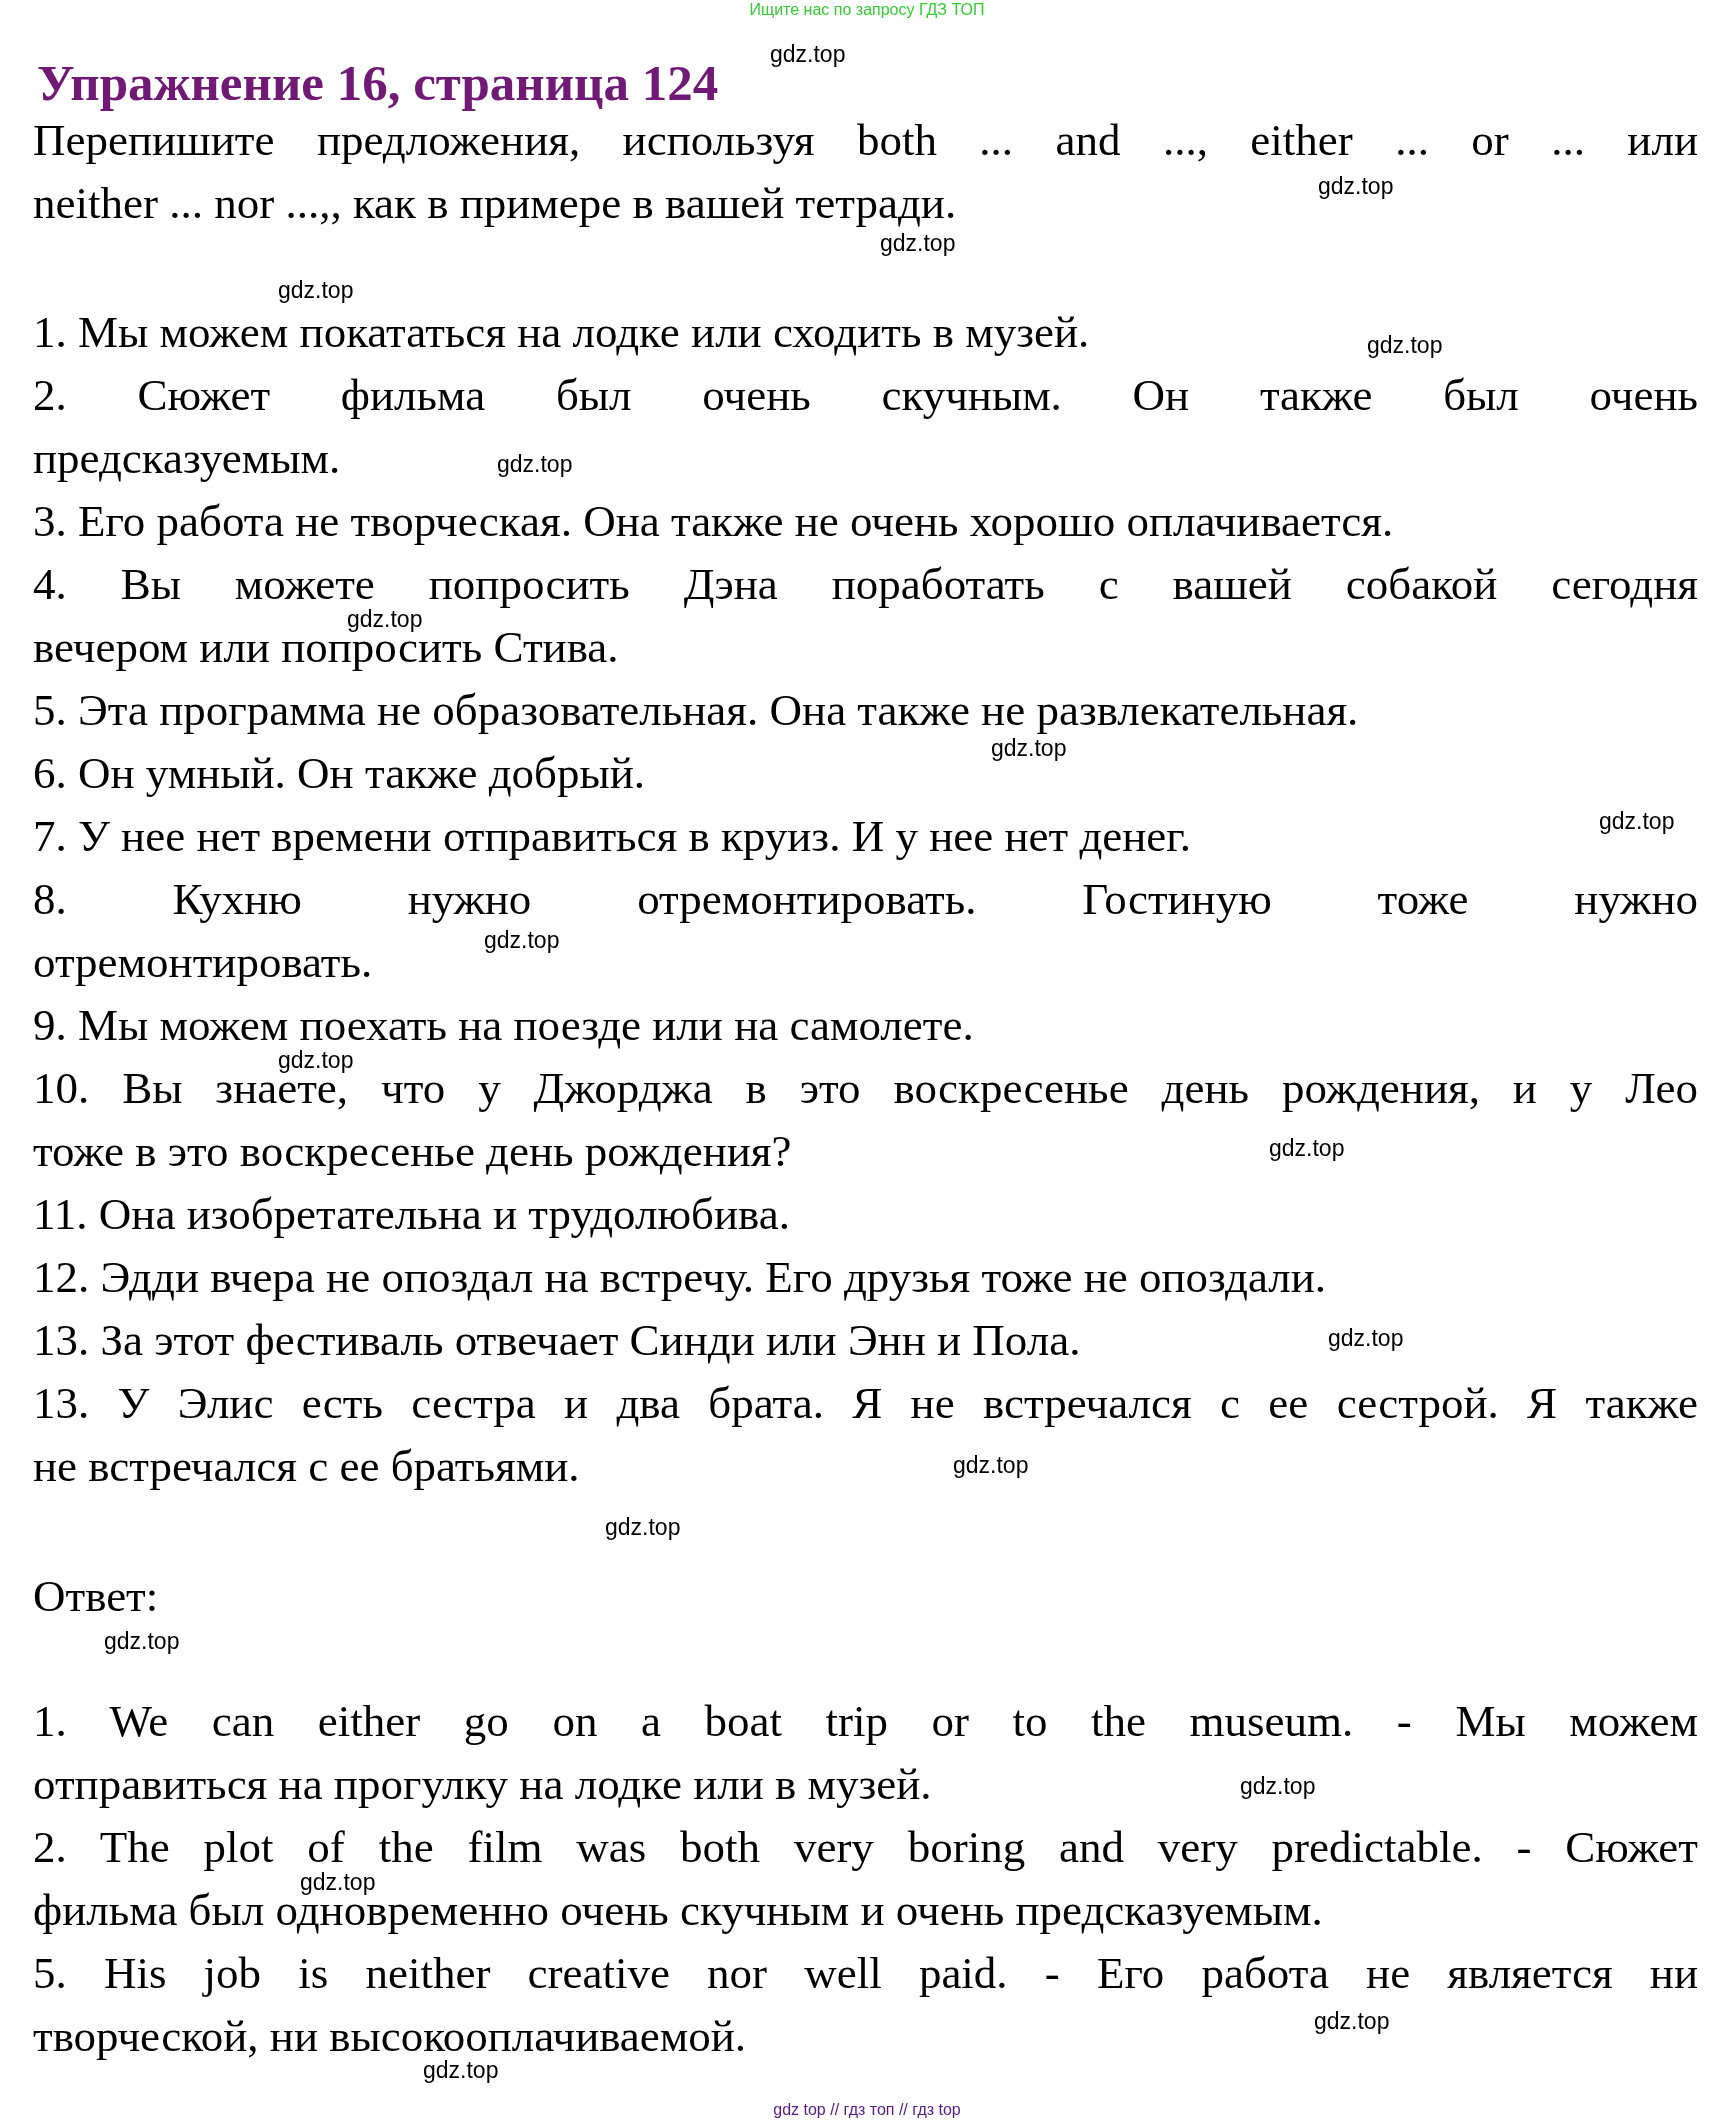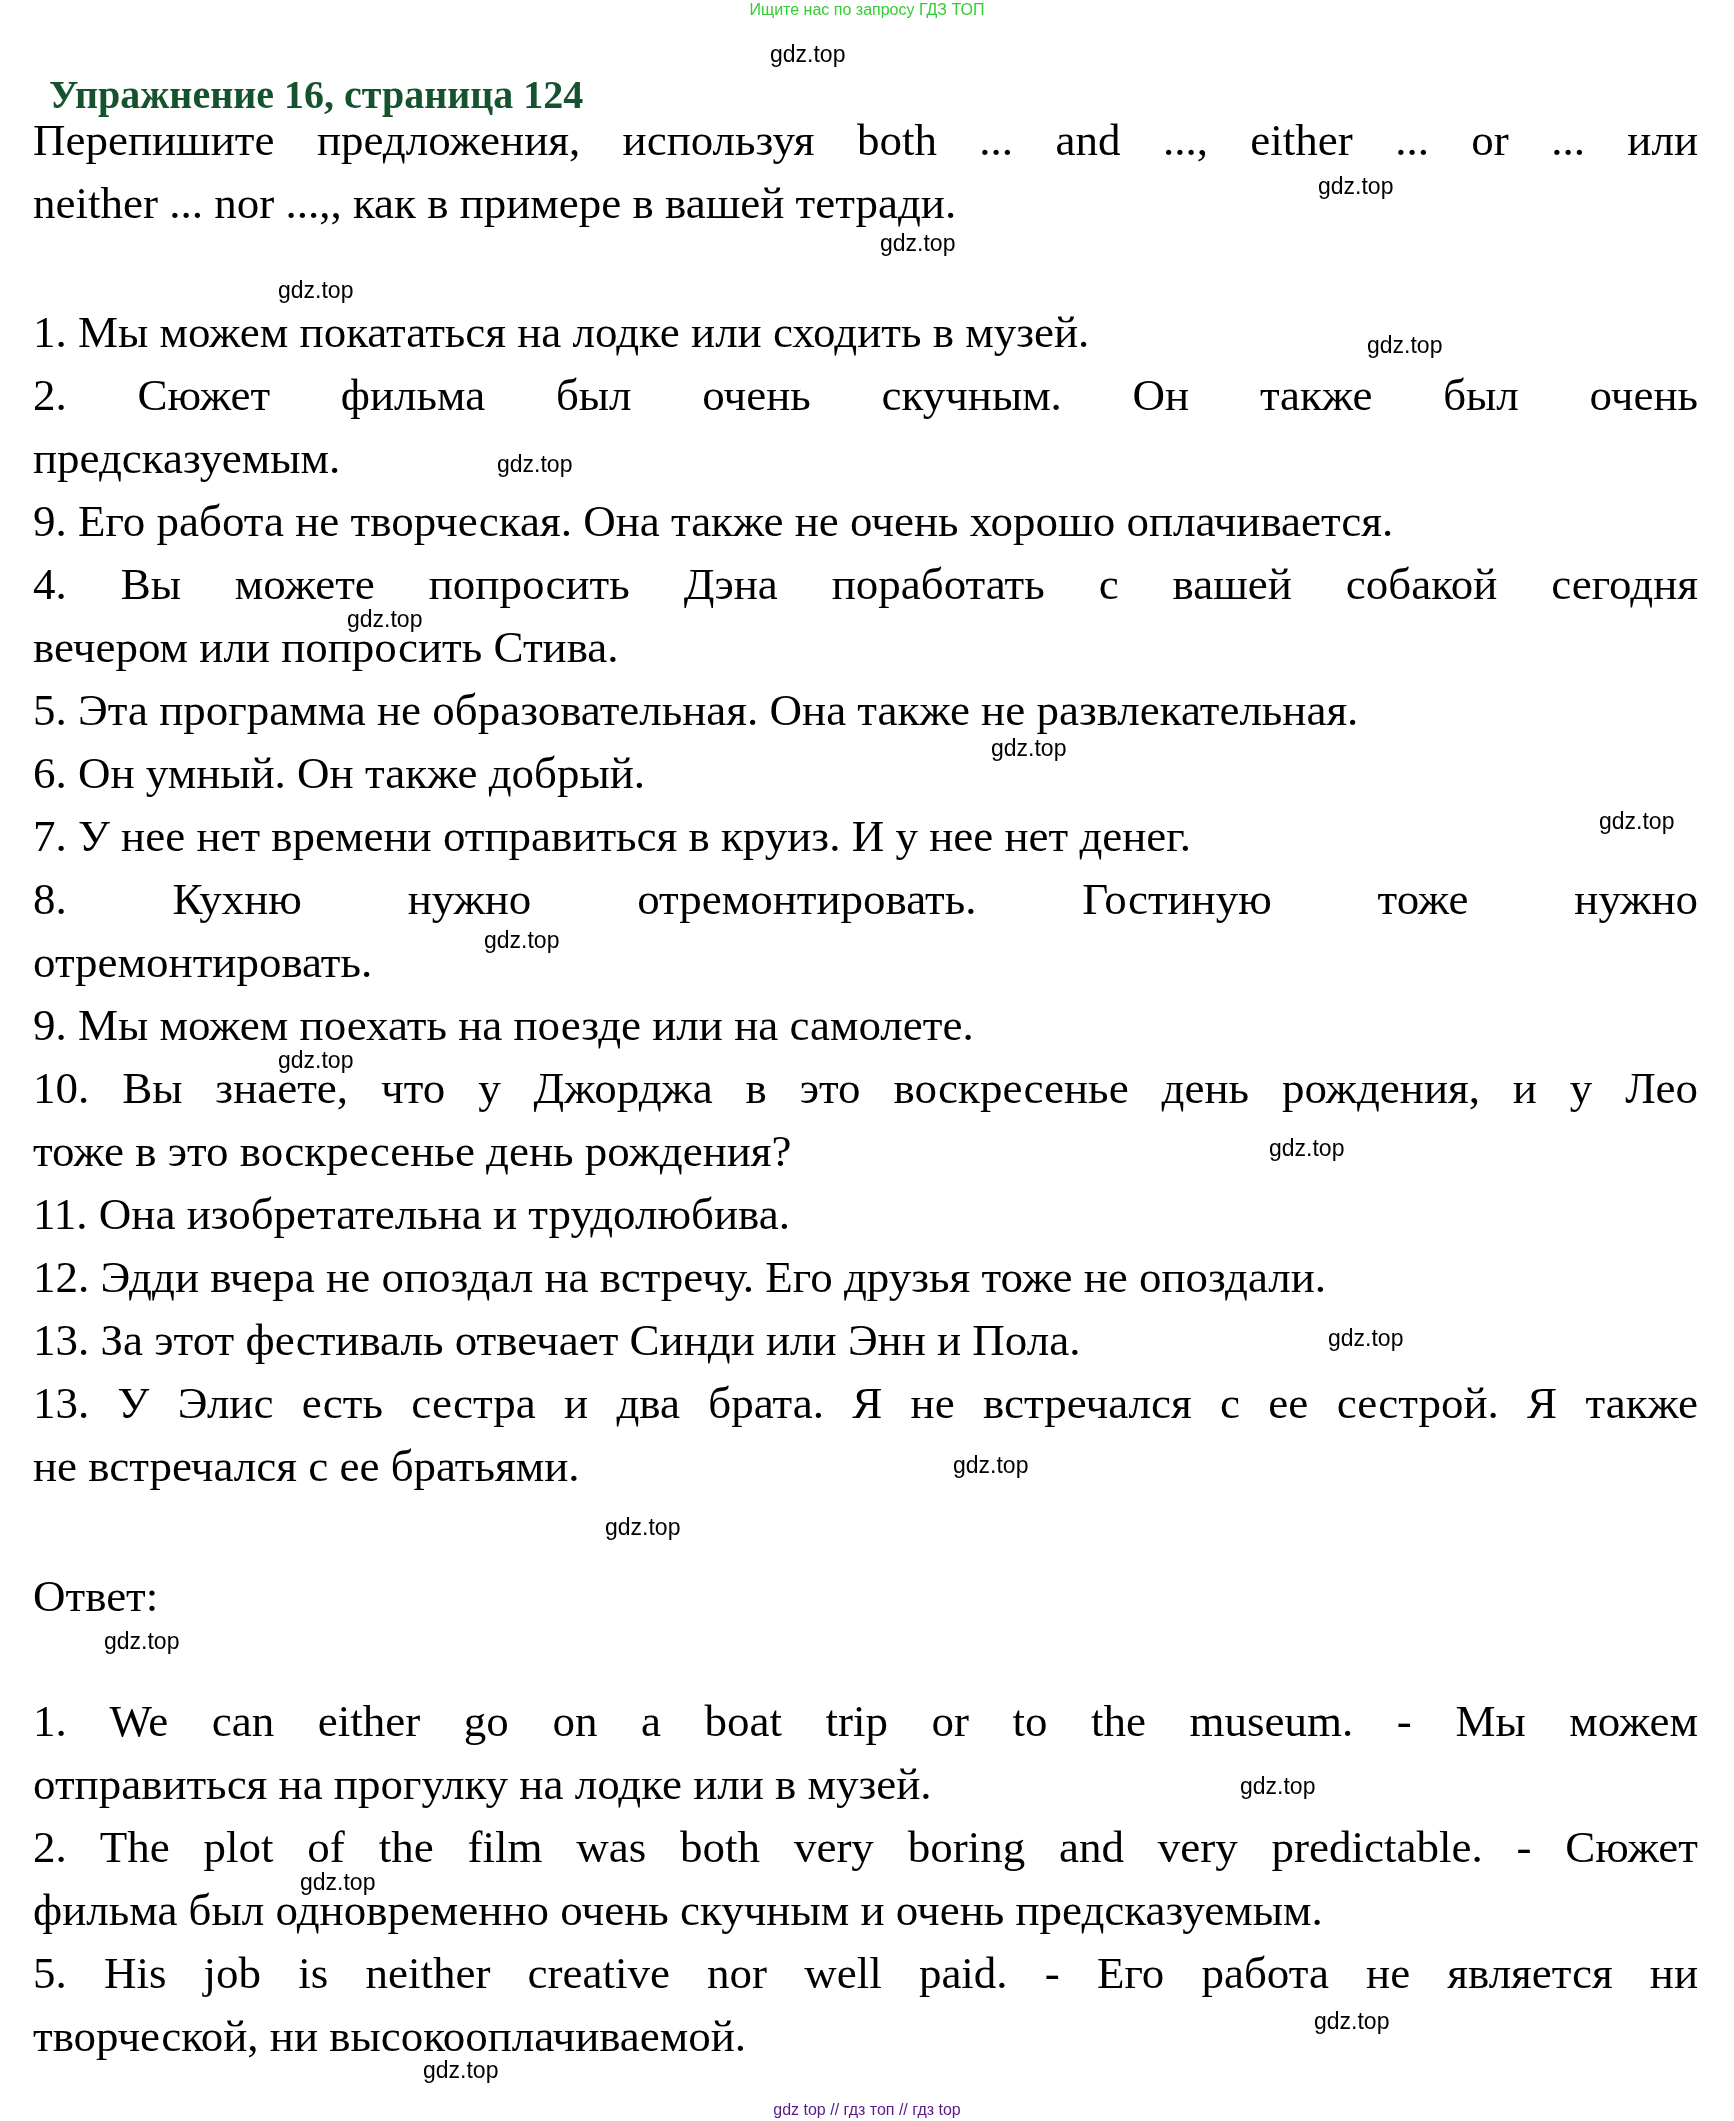--- a/index.html
+++ b/index.html
@@ -9,23 +9,23 @@
     position: absolute; left: 0; top: 0; width: 1734px; height: 21px;
     text-align: center; font-family: "Liberation Sans", sans-serif; font-size: 16px;
     line-height: 19px; color: #33cc33;
   }
   .footer {
     position: absolute; left: 0; top: 2099px; width: 1734px; height: 21px;
     text-align: center; font-family: "Liberation Sans", sans-serif; font-size: 16px;
     line-height: 21px; color: #5a1a8a;
   }
   .heading {
-    position: absolute; left: 33px; top: 51px; margin: 16px;
-    font-family: "Liberation Serif", serif; font-weight: bold; font-size: 40px;
-    line-height: 56px; color: #14532d; white-space: nowrap;
+    position: absolute; left: 33px; top: 51px; margin: 4px;
+    font-family: "Liberation Serif", serif; font-weight: bold; font-size: 51px;
+    line-height: 56px; color: #701a75; white-space: nowrap;
   }
   .block {
     position: absolute; left: 33px; width: 1665px;
     font-family: "Liberation Serif", serif; font-size: 45px; line-height: 63px; color: #000;
   }
   .line { display: block; white-space: nowrap; height: 63px; }
   .line.just { text-align: justify; text-align-last: justify; white-space: normal; overflow: hidden; }
   .wm {
     position: absolute; font-family: "Liberation Sans", sans-serif; font-size: 23px;
     line-height: 28px; color: #000; white-space: nowrap;
@@ -42,21 +42,21 @@
 
   <div class="block" style="top:109px;">
     <span class="line just">Перепишите предложения, используя both ... and ..., either ... or ... или</span>
     <span class="line">neither ... nor ...,, как в примере в вашей тетради.</span>
   </div>
 
   <div class="block" style="top:301px;">
     <span class="line">1. Мы можем покататься на лодке или сходить в музей.</span>
     <span class="line just">2. Сюжет фильма был очень скучным. Он также был очень</span>
     <span class="line">предсказуемым.</span>
-    <span class="line">9. Его работа не творческая. Она также не очень хорошо оплачивается.</span>
+    <span class="line">3. Его работа не творческая. Она также не очень хорошо оплачивается.</span>
     <span class="line just">4. Вы можете попросить Дэна поработать с вашей собакой сегодня</span>
     <span class="line">вечером или попросить Стива.</span>
     <span class="line">5. Эта программа не образовательная. Она также не развлекательная.</span>
     <span class="line">6. Он умный. Он также добрый.</span>
     <span class="line">7. У нее нет времени отправиться в круиз. И у нее нет денег.</span>
     <span class="line just">8. Кухню нужно отремонтировать. Гостиную тоже нужно</span>
     <span class="line">отремонтировать.</span>
     <span class="line">9. Мы можем поехать на поезде или на самолете.</span>
     <span class="line just">10. Вы знаете, что у Джорджа в это воскресенье день рождения, и у Лео</span>
     <span class="line">тоже в это воскресенье день рождения?</span>

